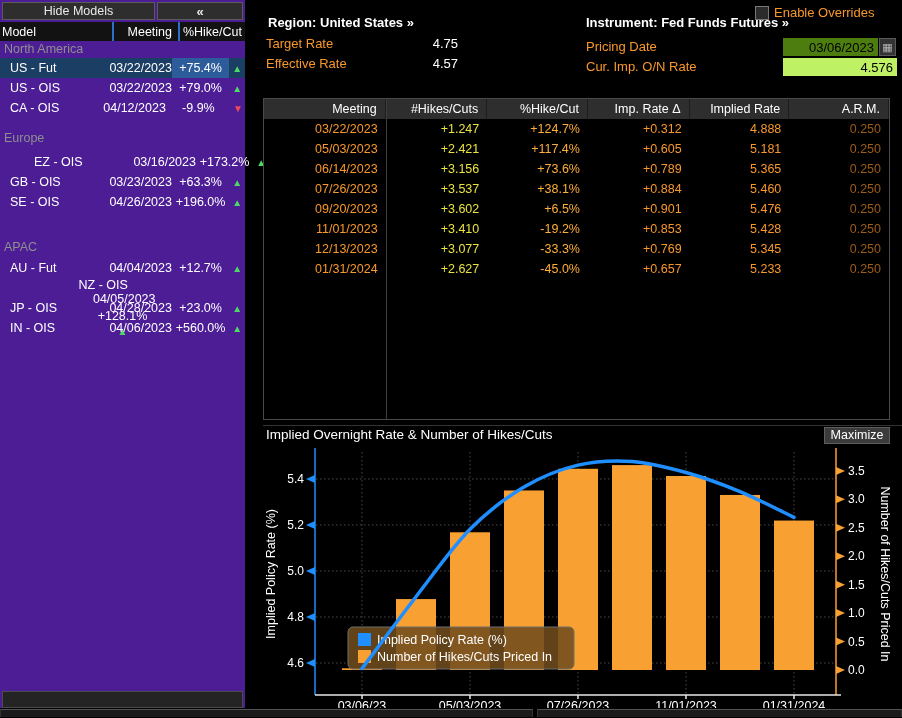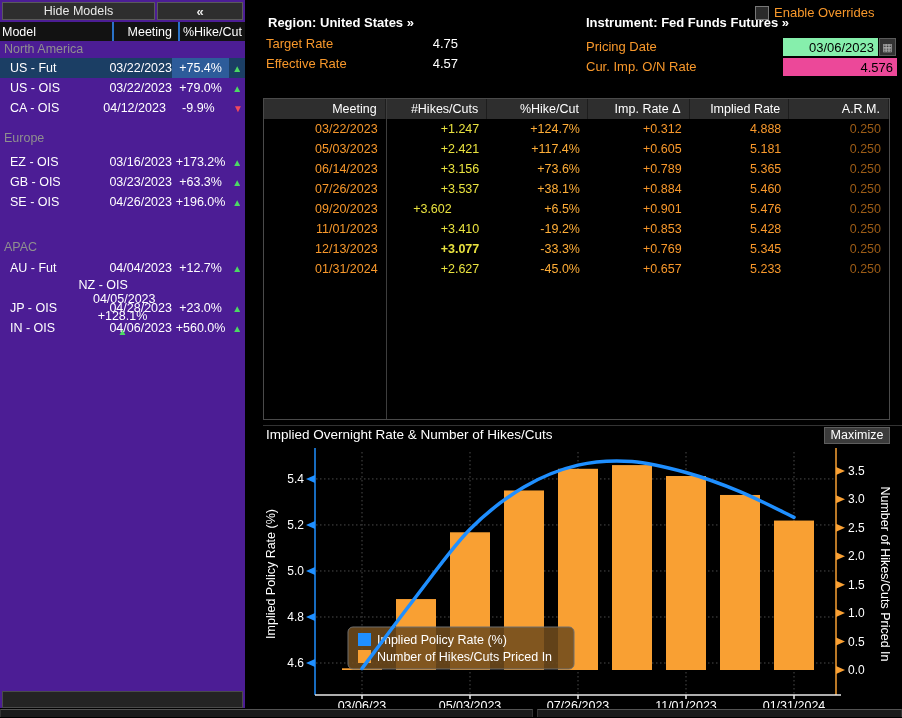--- a/index.html
+++ b/index.html
@@ -32,22 +32,22 @@
   .blbox{position:absolute;left:2px;top:691px;width:239px;height:15px;background:#242424;
          border:1px solid #4b4b4b;}
 
   
   .abs{position:absolute;}
   .lbl{color:#f8982b;font-size:13px;}
   .hdr{color:#fff;font-weight:bold;font-size:13px;}
   .val{color:#fff;font-size:13px;text-align:right;}
   .field{position:absolute;height:18px;border:none;font-family:"Liberation Sans",sans-serif;
          font-size:13px;color:#000;text-align:right;padding:0 4px;box-sizing:border-box;}
-  #pricing-input{left:783px;top:38px;width:95px;background:#86efac;}
-  #onrate-input{left:783px;top:58px;width:114px;background:#ec4899;}
+  #pricing-input{left:783px;top:38px;width:95px;background:#4d7c0f;}
+  #onrate-input{left:783px;top:58px;width:114px;background:#bef264;}
   .calbtn{position:absolute;left:879px;top:38px;width:17px;height:18px;background:#333;
           border:1px solid #5a5a5a;box-sizing:border-box;color:#b5b5b5;font-size:11px;
           line-height:16px;text-align:center;cursor:pointer;}
   .checkbox{position:absolute;left:755px;top:6px;width:12px;height:12px;background:#2b2b2b;
             border:1px solid #787878;cursor:pointer;}
 
   
   .tpanel{position:absolute;left:263px;top:98px;width:627px;height:322px;background:#000;
           border:1px solid #4a4a4a;box-sizing:border-box;}
   .thead{display:flex;height:20px;background:#2e2e2e;color:#fff;font-size:12.5px;}
@@ -103,21 +103,21 @@
           <span class="c-pct">+79.0%</span>
           <span class="c-arr up">▲</span>
         </div>
         <div class="srow" style="top: 98px; gap: 7px;">
           <span class="c-model">CA - OIS</span>
           <span class="c-meet">04/12/2023</span>
           <span class="c-pct">-9.9%</span>
           <span class="c-arr down">▼</span>
         </div>
         <div class="sgroup" style="top: 131px;">Europe</div>
-        <div class="srow" style="top: 152px;">
+        <div class="srow" style="top: 152px; padding-left: 24px;">
           <span class="c-model">EZ - OIS</span>
           <span class="c-meet">03/16/2023</span>
           <span class="c-pct">+173.2%</span>
           <span class="c-arr up">▲</span>
         </div>
         <div class="srow" style="top: 172px;">
           <span class="c-model">GB - OIS</span>
           <span class="c-meet">03/23/2023</span>
           <span class="c-pct">+63.3%</span>
           <span class="c-arr up">▲</span>
@@ -217,37 +217,37 @@
         <div class="trow">
           <span class="td tc0" style="width: 122px;">07/26/2023</span>
           <span class="td tc1" style="width: 102px;">+3.537</span>
           <span class="td tc2" style="width: 101px;">+38.1%</span>
           <span class="td tc3" style="width: 102px;">+0.884</span>
           <span class="td tc4" style="width: 100px;">5.460</span>
           <span class="td tc5" style="width: 100px;">0.250</span>
         </div>
         <div class="trow">
           <span class="td tc0" style="width: 122px;">09/20/2023</span>
-          <span class="td tc1" style="width: 102px; text-align: center;">+3.602</span>
+          <span class="td tc1" style="width: 102px;">+3.602</span>
           <span class="td tc2" style="width: 101px;">+6.5%</span>
           <span class="td tc3" style="width: 102px;">+0.901</span>
           <span class="td tc4" style="width: 100px;">5.476</span>
           <span class="td tc5" style="width: 100px;">0.250</span>
         </div>
         <div class="trow">
           <span class="td tc0" style="width: 122px;">11/01/2023</span>
           <span class="td tc1" style="width: 102px;">+3.410</span>
           <span class="td tc2" style="width: 101px;">-19.2%</span>
           <span class="td tc3" style="width: 102px;">+0.853</span>
           <span class="td tc4" style="width: 100px;">5.428</span>
           <span class="td tc5" style="width: 100px;">0.250</span>
         </div>
         <div class="trow">
           <span class="td tc0" style="width: 122px;">12/13/2023</span>
-          <span class="td tc1" style="width: 102px; font-weight: bold;">+3.077</span>
+          <span class="td tc1" style="width: 102px;">+3.077</span>
           <span class="td tc2" style="width: 101px;">-33.3%</span>
           <span class="td tc3" style="width: 102px;">+0.769</span>
           <span class="td tc4" style="width: 100px;">5.345</span>
           <span class="td tc5" style="width: 100px;">0.250</span>
         </div>
         <div class="trow">
           <span class="td tc0" style="width: 122px;">01/31/2024</span>
           <span class="td tc1" style="width: 102px;">+2.627</span>
           <span class="td tc2" style="width: 101px;">-45.0%</span>
           <span class="td tc3" style="width: 102px;">+0.657</span>

